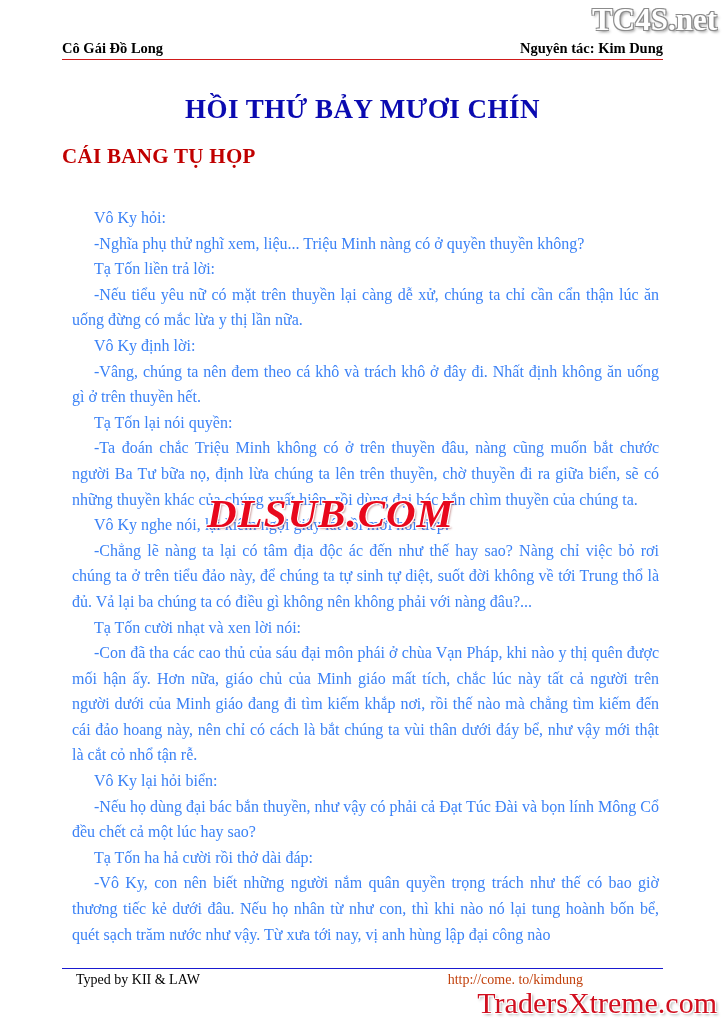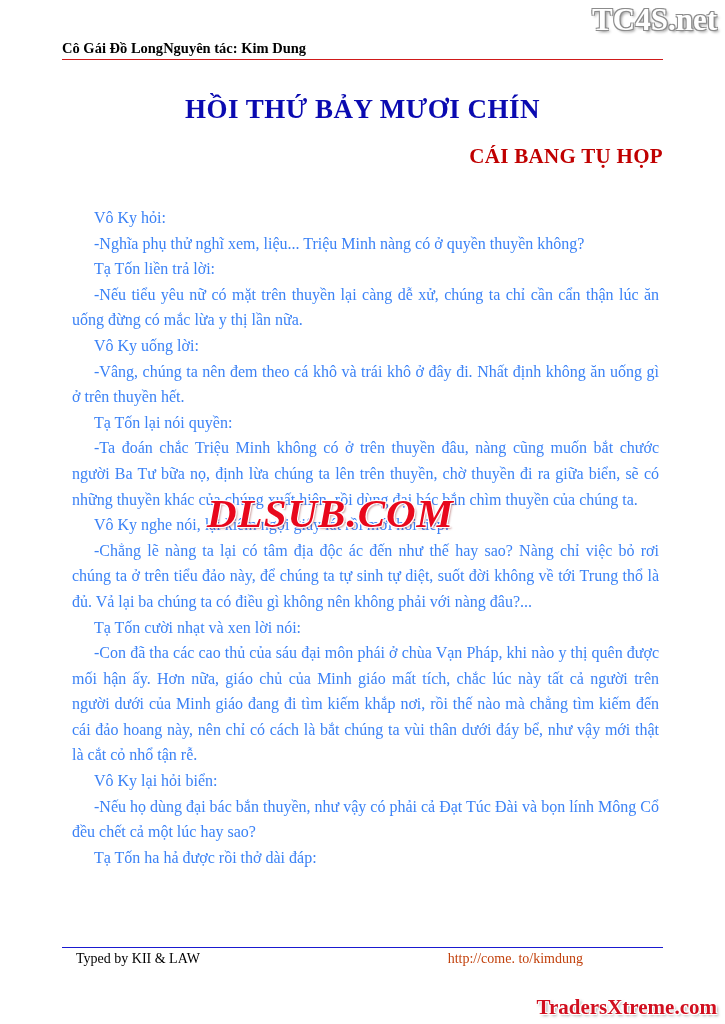--- a/index.html
+++ b/index.html
@@ -57,42 +57,43 @@
        1px  1px 0 #ffffff,
        2px  2px 2px rgba(120,0,0,0.35);
     letter-spacing: 1px;
     z-index: 40;
   }
   .wm-bottom {
     position: absolute;
     right: 8px;
     bottom: 4px;
     font-family: "Liberation Serif", serif;
-    font-size: 21px;
-    font-weight: bold;
+    font-size: 30px;
+    font-weight: normal;
     color: #d10f1f;
     text-shadow:
       -1px -1px 0 #ffffff,
        1px -1px 0 #ffffff,
       -1px  1px 0 #ffffff,
        1px  1px 0 #ffffff,
        2px  2px 3px rgba(0,0,0,0.35);
     z-index: 40;
   }
 
   
   .header {
     position: absolute;
     left: 62px;
     right: 62px;
     top: 40px;
     height: 26px;
   }
   .header-row {
     display: flex;
+    justify-content: space-between;
     align-items: flex-end;
     font-size: 14.5px;
     font-weight: bold;
     font-family: "Liberation Serif", serif;
     color: #000000;
     padding-bottom: 2px;
   }
   .header-rule {
     border-bottom: 1.5px solid #d01a1a;
     width: 100%;
@@ -109,21 +110,21 @@
     font-weight: bold;
     color: #0a0ab0;
     letter-spacing: 0.5px;
     font-family: "Liberation Serif", serif;
   }
   .chapter-subtitle {
     position: absolute;
     left: 62px;
     right: 62px;
     top: 144px;
-    text-align: right;
+    text-align: left;
     font-size: 21px;
     font-weight: bold;
     color: #c00000;
     letter-spacing: 0.3px;
     font-family: "Liberation Serif", serif;
   }
 
   
   .body-text {
     position: absolute;
@@ -139,21 +140,21 @@
   .body-text p {
     margin: 0;
     text-indent: 22px;
   }
 
   
   .footer {
     position: absolute;
     left: 62px;
     right: 62px;
-    bottom: 57px;
+    bottom: 36px;
   }
   .footer-rule {
     border-top: 1.6px solid #1a1ad0;
     width: 100%;
     margin-bottom: 3px;
   }
   .footer-row {
     display: flex;
     justify-content: space-between;
     font-size: 14px;
@@ -184,31 +185,32 @@
   </div>
 
   <div class="chapter-title">HỒI THỨ BẢY MƯƠI CHÍN</div>
   <div class="chapter-subtitle">CÁI BANG TỤ HỌP</div>
 
   <div class="body-text">
     <p>Vô Ky hỏi:</p>
     <p>-Nghĩa phụ thử nghĩ xem, liệu... Triệu Minh nàng có ở quyền thuyền không?</p>
     <p>Tạ Tốn liền trả lời:</p>
     <p>-Nếu tiểu yêu nữ có mặt trên thuyền lại càng dễ xử, chúng ta chỉ cần cẩn thận lúc ăn uống đừng có mắc lừa y thị lần nữa.</p>
-    <p>Vô Ky uống lời:</p>
-    <p>-Vâng, chúng ta nên đem theo cá khô và trái khô ở đây đi. Nhất định không ăn uống gì ở trên thuyền hết.</p>
+    <p>Vô Ky định lời:</p>
+    <p>-Vâng, chúng ta nên đem theo cá khô và trách khô ở đây đi. Nhất định không ăn uống gì ở trên thuyền hết.</p>
     <p>Tạ Tốn lại nói quyền:</p>
     <p>-Ta đoán chắc Triệu Minh không có ở trên thuyền đâu, nàng cũng muốn bắt chước người Ba Tư bữa nọ, định lừa chúng ta lên trên thuyền, chờ thuyền đi ra giữa biển, sẽ có những thuyền khác của chúng xuất hiện, rồi dùng đại bác bắn chìm thuyền của chúng ta.</p>
     <p>Vô Ky nghe nói, lại kiếm ngợi giây lát rồi mới hỏi tiếp:</p>
     <p>-Chẳng lẽ nàng ta lại có tâm địa độc ác đến như thế hay sao? Nàng chỉ việc bỏ rơi chúng ta ở trên tiểu đảo này, để chúng ta tự sinh tự diệt, suốt đời không về tới Trung thổ là đủ. Vả lại ba chúng ta có điều gì không nên không phải với nàng đâu?...</p>
     <p>Tạ Tốn cười nhạt và xen lời nói:</p>
     <p>-Con đã tha các cao thủ của sáu đại môn phái ở chùa Vạn Pháp, khi nào y thị quên được mối hận ấy. Hơn nữa, giáo chủ của Minh giáo mất tích, chắc lúc này tất cả người trên người dưới của Minh giáo đang đi tìm kiếm khắp nơi, rồi thế nào mà chẳng tìm kiếm đến cái đảo hoang này, nên chỉ có cách là bắt chúng ta vùi thân dưới đáy bể, như vậy mới thật là cắt cỏ nhổ tận rễ.</p>
     <p>Vô Ky lại hỏi biển:</p>
     <p>-Nếu họ dùng đại bác bắn thuyền, như vậy có phải cả Đạt Túc Đài và bọn lính Mông Cổ đều chết cả một lúc hay sao?</p>
-    <p>Tạ Tốn ha hả được rồi thở dài đáp:</p>
+    <p>Tạ Tốn ha hả cười rồi thở dài đáp:</p>
+    <p>-Vô Ky, con nên biết những người nắm quân quyền trọng trách như thế có bao giờ thương tiếc kẻ dưới đâu. Nếu họ nhân từ như con, thì khi nào nó lại tung hoành bốn bể, quét sạch trăm nước như vậy. Từ xưa tới nay, vị anh hùng lập đại công nào</p>
   </div>
 
   <div class="wm-center">DLSUB.COM</div>
 
   <div class="footer">
     <div class="footer-rule"></div>
     <div class="footer-row">
       <span class="footer-left">Typed by KII &amp; LAW</span>
       <span class="footer-right">http://come. to/kimdung</span>
     </div>

